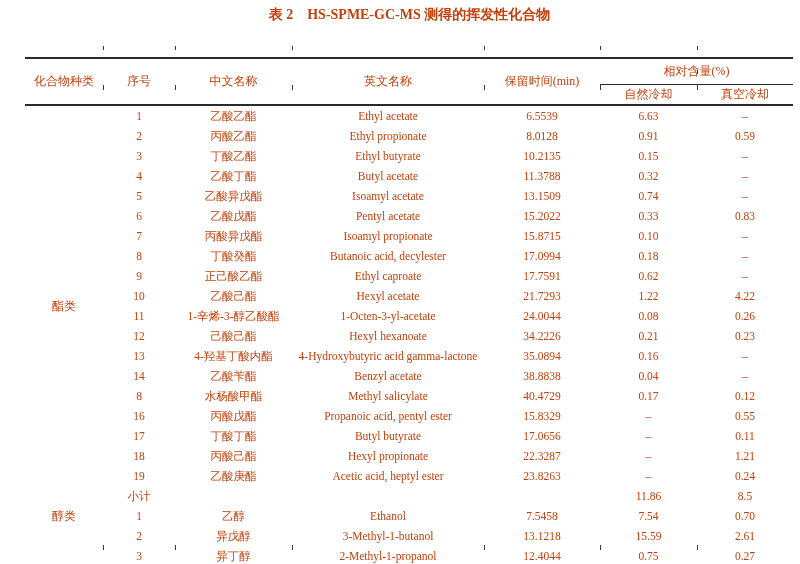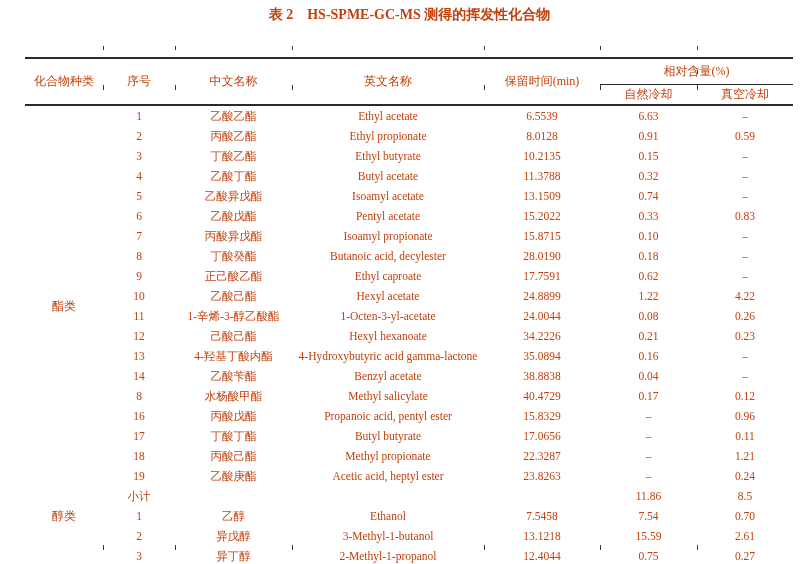--- a/index.html
+++ b/index.html
@@ -156,37 +156,37 @@
           <td>丙酸异戊酯</td>
           <td>Isoamyl propionate</td>
           <td>15.8715</td>
           <td>0.10</td>
           <td>–</td>
         </tr>
         <tr>
           <td>8</td>
           <td>丁酸癸酯</td>
           <td>Butanoic acid, decylester</td>
-          <td>28.0190</td>
+          <td>17.0994</td>
           <td>0.18</td>
           <td>–</td>
         </tr>
         <tr>
           <td>9</td>
           <td>正己酸乙酯</td>
           <td>Ethyl caproate</td>
           <td>17.7591</td>
           <td>0.62</td>
           <td>–</td>
         </tr>
         <tr>
           <td>10</td>
           <td>乙酸己酯</td>
           <td>Hexyl acetate</td>
-          <td>24.8899</td>
+          <td>21.7293</td>
           <td>1.22</td>
           <td>4.22</td>
         </tr>
         <tr>
           <td>11</td>
           <td>1-辛烯-3-醇乙酸酯</td>
           <td>1-Octen-3-yl-acetate</td>
           <td>24.0044</td>
           <td>0.08</td>
           <td>0.26</td>
@@ -222,34 +222,34 @@
           <td>40.4729</td>
           <td>0.17</td>
           <td>0.12</td>
         </tr>
         <tr>
           <td>16</td>
           <td>丙酸戊酯</td>
           <td>Propanoic acid, pentyl ester</td>
           <td>15.8329</td>
           <td>–</td>
-          <td>0.96</td>
+          <td>0.55</td>
         </tr>
         <tr>
           <td>17</td>
           <td>丁酸丁酯</td>
           <td>Butyl butyrate</td>
           <td>17.0656</td>
           <td>–</td>
           <td>0.11</td>
         </tr>
         <tr>
           <td>18</td>
           <td>丙酸己酯</td>
-          <td>Methyl propionate</td>
+          <td>Hexyl propionate</td>
           <td>22.3287</td>
           <td>–</td>
           <td>1.21</td>
         </tr>
         <tr>
           <td>19</td>
           <td>乙酸庚酯</td>
           <td>Acetic acid, heptyl ester</td>
           <td>23.8263</td>
           <td>–</td>

